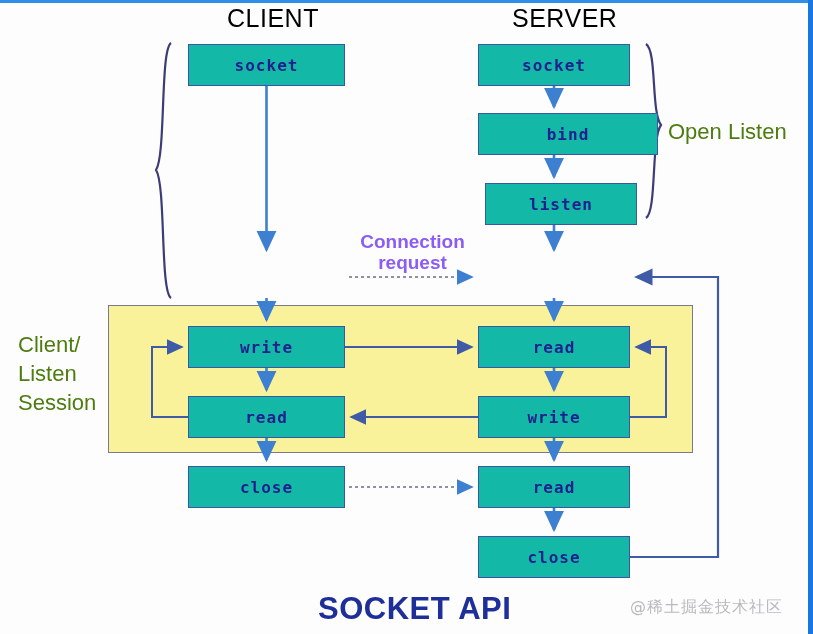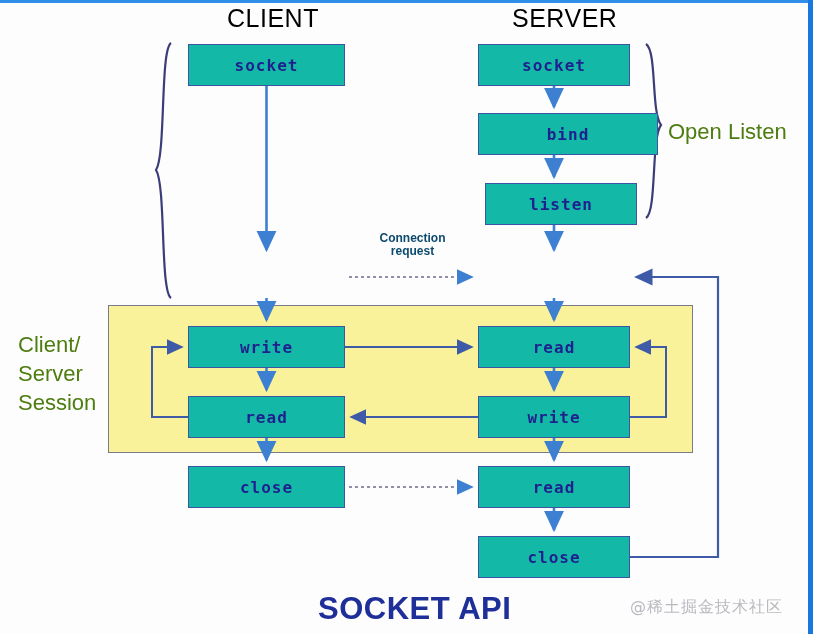--- a/index.html
+++ b/index.html
@@ -66,23 +66,23 @@
     font-size: 22px;
     font-weight: normal;
     color: #4d7c0f;
     line-height: 1.32;
     white-space: pre-line;
   }
 
   
   .mid-label {
     position: absolute;
-    font-size: 12px;
+    font-size: 19px;
     font-weight: bold;
-    color: #0c4a6e;
+    color: #8b5cf6;
     text-align: center;
     line-height: 1.08;
     white-space: pre-line;
     z-index: 5;
   }
 
   
   #title {
     position: absolute;
     font-size: 31px;
@@ -176,21 +176,21 @@
   <div class="pbox" style="left:453px; top:183px; width:152px; height:42px;margin-left:32px;">listen</div>
   <div class="pbox" style="left:478px; top:326px; width:152px; height:42px;">read</div>
   <div class="pbox" style="left:478px; top:396px; width:152px; height:42px;">write</div>
   <div class="pbox" style="left:478px; top:466px; width:152px; height:42px;">read</div>
   <div class="pbox" style="left:478px; top:536px; width:152px; height:42px;">close</div>
 
 
   <div class="side-label" style="left:668px; top:117px;">Open Listen</div>
 
   <div class="side-label" style="left:18px; top:330px;">Client/
-Server
+Listen
 Session</div>
 
   <div class="mid-label" style="left:345px; top:232px; width:135px;">Connection
 request</div>
 
 
   <div id="title" style="left:318px; top:591px;">SOCKET API</div>
 
   <div id="watermark" style="left:630px; top:597px;">@稀土掘金技术社区</div>
 

